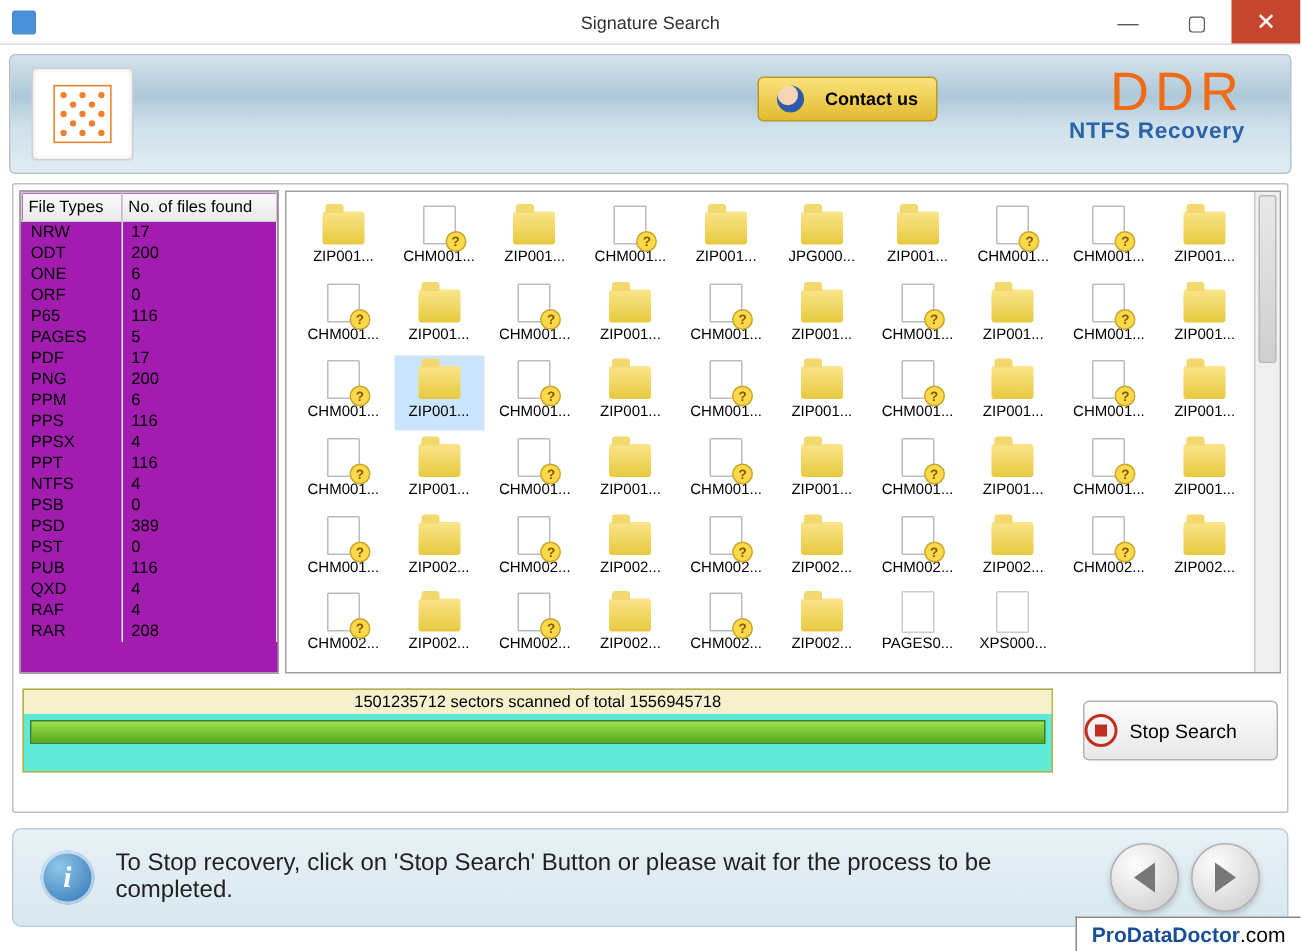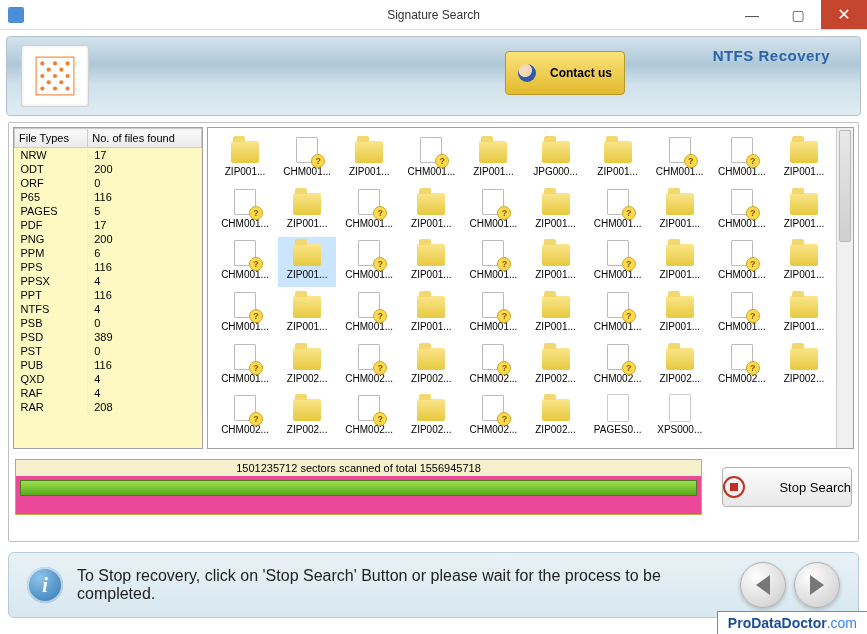--- a/index.html
+++ b/index.html
@@ -12,69 +12,69 @@
 .titlebar .win-controls { margin-left: auto; display: flex; height: 100%; }
 .titlebar .win-btn { width: 46px; height: 100%; display: flex; align-items: center; justify-content: center; font-size: 14px; cursor: pointer; }
 .titlebar .win-min { color: #555; }
 .titlebar .win-max { color: #555; }
 .titlebar .win-close { background: #c6452e; color: #fff; font-size: 16px; }
 
 
 .header-band { height: 80px; background: linear-gradient(180deg,#d5e3ec 0%,#aec8d8 35%,#cfe0ea 60%,#e0ecf2 100%); border: 1px solid #b2c2cc; margin: 6px; border-radius: 4px; display: flex; align-items: center; padding: 0 14px; position: relative; }
 .header-band .logo { width: 68px; height: 62px; background: #fff; border: 1px solid #d0d0d0; border-radius: 3px; display:flex; align-items:center; justify-content:center; box-shadow: 0 0 3px rgba(0,0,0,.15) inset; }
 .logo-svg { width: 42px; height: 42px; }
-.contact-btn { position: absolute; right: 235px; top: 14px; height: 44px; width: 120px; background: linear-gradient(180deg,#fbe27a,#e3bb30); border: 1px solid #b89926; border-radius: 4px; display:flex; align-items:center; justify-content:center; gap:14px; font-size:12px; font-weight:bold; cursor:pointer; }
+.contact-btn { position: absolute; right: 235px; top: 14px; height: 30px; width: 120px; background: linear-gradient(180deg,#fbe27a,#e3bb30); border: 1px solid #b89926; border-radius: 4px; display:flex; align-items:center; justify-content:center; gap:14px; font-size:12px; font-weight:bold; cursor:pointer; }
 .contact-btn .person { width: 18px; height:18px; border-radius:50%; background: radial-gradient(circle at 40% 35%, #f7d6b8 0 40%, #2e5aaa 45% 100%); }
 .brand { position:absolute; right: 30px; top: 8px; text-align:center; }
 .brand .ddr { font-family: Impact, sans-serif; font-size: 36px; color: #f26a13; letter-spacing: 4px; line-height: .9; text-align:right; }
 .brand .sub { color: #2a63a8; font-size: 15px; font-weight:bold; letter-spacing: .5px; margin-top:2px; }
 
 
 .content { border: 1px solid #c0c0c0; margin: 0 8px; height: 420px; display:flex; flex-direction:column; padding: 4px; border-radius:2px; }
 .top-row { display:flex; height: 322px; }
-.table-wrap { width: 190px; border: 1px solid #a0a0a0; overflow-y: scroll; overflow-x:hidden; background:#fef9c3; }
+.table-wrap { width: 173px; border: 1px solid #a0a0a0; overflow-y: scroll; overflow-x:hidden; background:#a21caf; }
 .table-wrap table { width: 100%; border-collapse: collapse; font-size: 11px; }
 .table-wrap th { background: linear-gradient(#fafafa,#eaeaea); border: 1px solid #ccc; padding: 3px 4px; font-weight: normal; text-align:left; position:sticky; top:0; }
 .table-wrap td { padding: 1px 6px; border-right: 1px solid #eee; margin-left: 17px; }
 
 .grid-wrap { flex:1; margin-left:4px; border:1px solid #a0a0a0; overflow: hidden; position: relative; background:#fff; }
 .grid-scroll { position:absolute; top:0; bottom:0; right:0; width:17px; background:#f0f0f0; border-left:1px solid #ccc; }
 .grid-scroll .thumb { position:absolute; top:2px; left:2px; right:2px; height:35%; background: linear-gradient(#e8e8e8,#cfcfcf); border-radius:2px; border:1px solid #b8b8b8; }
 .grid-inner { padding: 6px 20px 6px 8px; display:grid; grid-template-columns: repeat(10,1fr); gap: 2px 4px; height:100%; }
 .file-item { display:flex; flex-direction:column; align-items:center; font-size:10px; color:#000; white-space:nowrap; overflow:hidden; text-overflow:ellipsis; }
 .file-item.sel { background:#cce5ff; }
 .file-item .fname { max-width: 58px; overflow:hidden; text-overflow:ellipsis; }
 .ico { width: 32px; height:32px; display:flex; align-items:center; justify-content:center; position:relative; }
 .ico-folder { background: linear-gradient(180deg,#fae58b,#e7c93f); width:28px; height:22px; border-radius:2px; position:relative; margin-top:4px; }
 .ico-folder::before { content:""; position:absolute; top:-5px; left:2px; width:12px; height:6px; background:#f3d86f; border-radius:2px 2px 0 0; }
 .ico-chm { position:relative; }
 .ico-chm .page { width:22px; height:26px; background:#fff; border:1px solid #bbb; border-radius:1px; }
 .ico-chm .q { position:absolute; right:-2px; bottom:-2px; width:14px; height:14px; border-radius:50%; background:#ffd94a; border:1px solid #c7a82c; display:flex; align-items:center; justify-content:center; font-size:9px; font-weight:bold; color:#7a5b00; }
 .ico-doc { width:22px; height:28px; background:#fff; border:1px solid #ccc; border-radius:1px; }
 
 .progress-row { display:flex; margin-top:10px; gap:20px; padding: 0 2px; align-items:center; }
-.progress-box { flex:1; border:1px solid #c4ad40; background:#ec4899; min-height:56px; }
+.progress-box { flex:1; border:1px solid #c4ad40; background:#5eead4; min-height:56px; }
 .progress-box .ptxt { background:#f6f0cc; padding:2px 0; text-align:center; font-size:11px; }
 .progress-box .pbar { height:16px; margin:4px; border:1px solid #4a7a1f; background: linear-gradient(180deg,#9fe24e,#57a81e); }
-.stop-btn { width: 130px; height:40px; border:1px solid #b2b2b2; border-radius:4px; background: linear-gradient(#fcfcfc,#e8e8e8); display:flex; align-items:center; justify-content:space-between; gap:8px; font-size:13px; cursor:pointer; }
+.stop-btn { width: 130px; height:40px; border:1px solid #b2b2b2; border-radius:4px; background: linear-gradient(#fcfcfc,#e8e8e8); display:flex; align-items:center; justify-content:flex-start; gap:8px; font-size:13px; cursor:pointer; }
 .stop-btn .ring { width:22px; height:22px; border:2px solid #c03020; border-radius:50%; display:flex; align-items:center; justify-content:center; }
 .stop-btn .ring .sq { width:8px; height:8px; background:#c03020; }
 
 
 .footer { height: 66px; margin: 10px 8px 0; background: linear-gradient(180deg,#e8f1f6,#d8e8f0); border:1px solid #b6cdd9; border-radius:6px; display:flex; align-items:center; padding: 0 18px; gap:14px; }
 .footer .info-ico { width:36px; height:36px; border-radius:50%; background: radial-gradient(circle at 35% 30%, #8fc6ea, #2a6fb0); display:flex; align-items:center; justify-content:center; color:#fff; font-family: Georgia, serif; font-style:italic; font-size:20px; font-weight:bold; box-shadow: inset 0 0 0 2px rgba(255,255,255,.6); }
 .footer .msg { flex:1; font-size:16px; color:#222; }
 .footer .nav { display:flex; gap:8px; }
 .nav-btn { width:46px; height:46px; border-radius:50%; background: radial-gradient(circle at 35% 30%, #fefefe, #c9c9c9); border:1px solid #b0b0b0; display:flex; align-items:center; justify-content:center; cursor:pointer; box-shadow: 0 2px 4px rgba(0,0,0,.2); }
 .nav-btn .arr { width:0; height:0; border-top:10px solid transparent; border-bottom:10px solid transparent; }
 .nav-btn.prev .arr { border-right: 14px solid #777; }
 .nav-btn.next .arr { border-left: 14px solid #777; }
 
 .site-tag { position:absolute; right:0; bottom:0; border:1px solid #888; border-right:none; border-bottom:none; padding:3px 10px; font-size:14px; color:#1b4e99; font-weight:bold; background:#fff; }
-.site-tag .com { color:#3b82f6; font-weight:normal; }
+.site-tag .com { color:#000000; font-weight:normal; }
 
 
 .table-wrap::-webkit-scrollbar { width:17px; }
 .table-wrap::-webkit-scrollbar-track { background:#f0f0f0; }
 .table-wrap::-webkit-scrollbar-thumb { background: linear-gradient(#e0e0e0,#c8c8c8); border:1px solid #b8b8b8; border-radius:2px; }
 </style>
 </head>
 <body>
 
 <div class="titlebar">
@@ -106,20 +106,21 @@
           <circle cx="20" cy="32" r="2"></circle>
           <circle cx="32" cy="32" r="2"></circle>
         </g>
       </svg>
   </div>
   <div class="contact-btn">
     <span class="person"></span>
     <span>Contact us</span>
   </div>
   <div class="brand">
+    <div class="ddr">DDR</div>
     <div class="sub">NTFS Recovery</div>
   </div>
 </div>
 
 <div class="content">
   <div class="top-row">
     <div class="table-wrap">
       <table>
         <thead>
             <tr>
@@ -128,20 +129,24 @@
         </tr>
           </thead>
         <tbody id="ft-body">
             <tr>
               <td>NRW</td>
               <td>17</td>
             </tr>
             <tr>
               <td>ODT</td>
               <td>200</td>
+            </tr>
+            <tr>
+              <td>ONE</td>
+              <td>6</td>
             </tr>
             <tr>
               <td>ORF</td>
               <td>0</td>
             </tr>
             <tr>
               <td>P65</td>
               <td>116</td>
             </tr>
             <tr>

